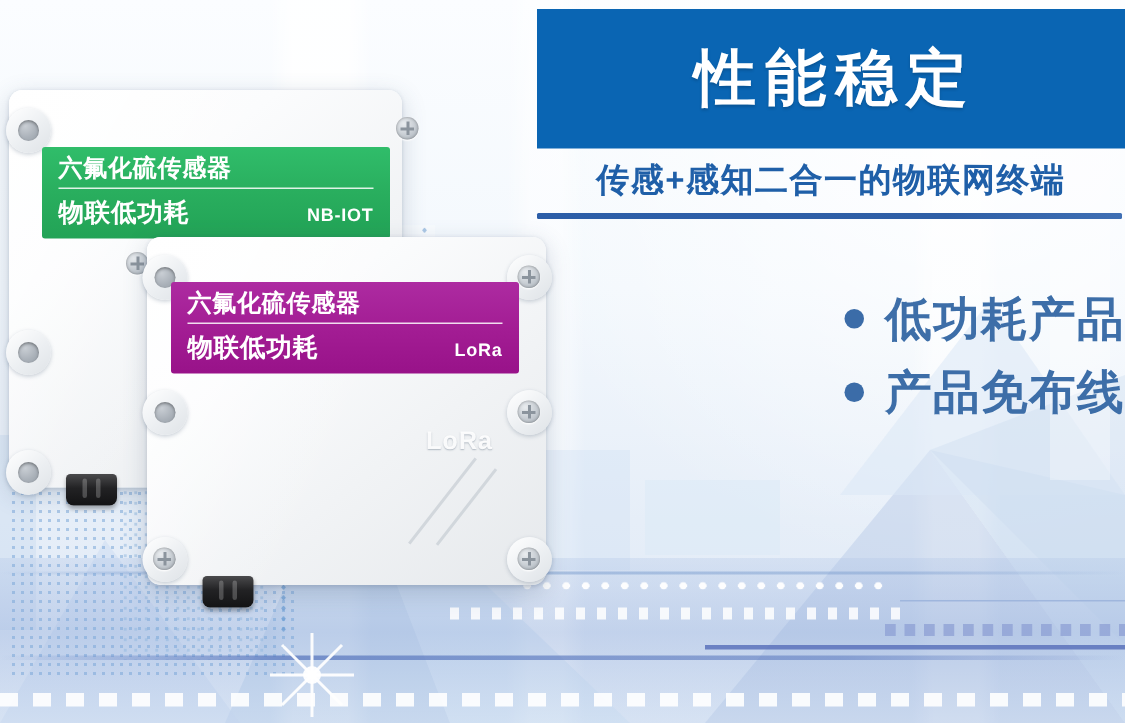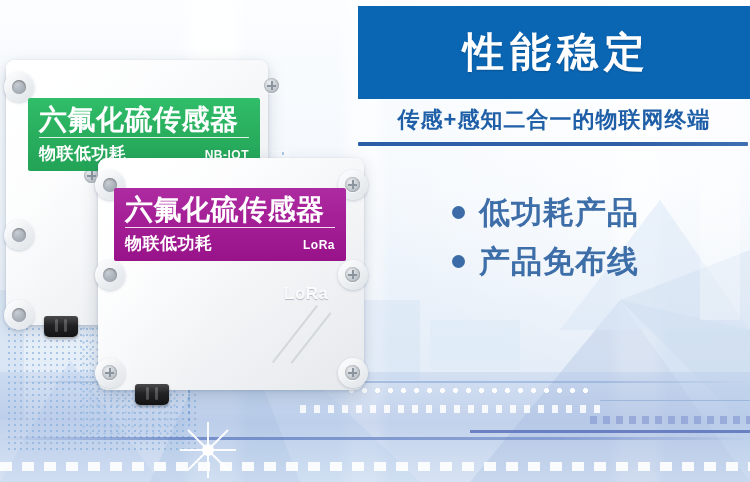--- a/index.html
+++ b/index.html
@@ -143,20 +143,21 @@
 
   #features {
     position: absolute;
     left: 452px; top: 188px;
     width: 298px;
   }
   .feature-row {
     display: flex;
     align-items: center;
     height: 49px;
+    justify-content: flex-end;
   }
   .feature-bullet {
     width: 13px; height: 13px;
     border-radius: 50%;
     background: #3b6ca8;
     flex: 0 0 auto;
     margin-right: 14px;
   }
   .feature-label {
     color: #3d6ea8;
@@ -254,21 +255,21 @@
     position: absolute;
     border-radius: 2px;
     padding: 7px 11px 6px 11px;
     box-sizing: border-box;
   }
   .plate-green { background: linear-gradient(180deg, #30bd6a 0%, #29ae5e 50%, #22a356 100%); }
   .plate-purple { background: linear-gradient(180deg, #ad2ba1 0%, #a31d94 50%, #981289 100%); }
 
   .plate-title {
     color: #ffffff;
-    font-size: 28px;
+    font-size: 16px;
     font-weight: bold;
     letter-spacing: .5px;
     line-height: 1.05;
     white-space: nowrap;
   }
   .plate-rule {
     margin-top: 3px;
     height: 1px;
     background: rgba(255,255,255,.85);
   }

